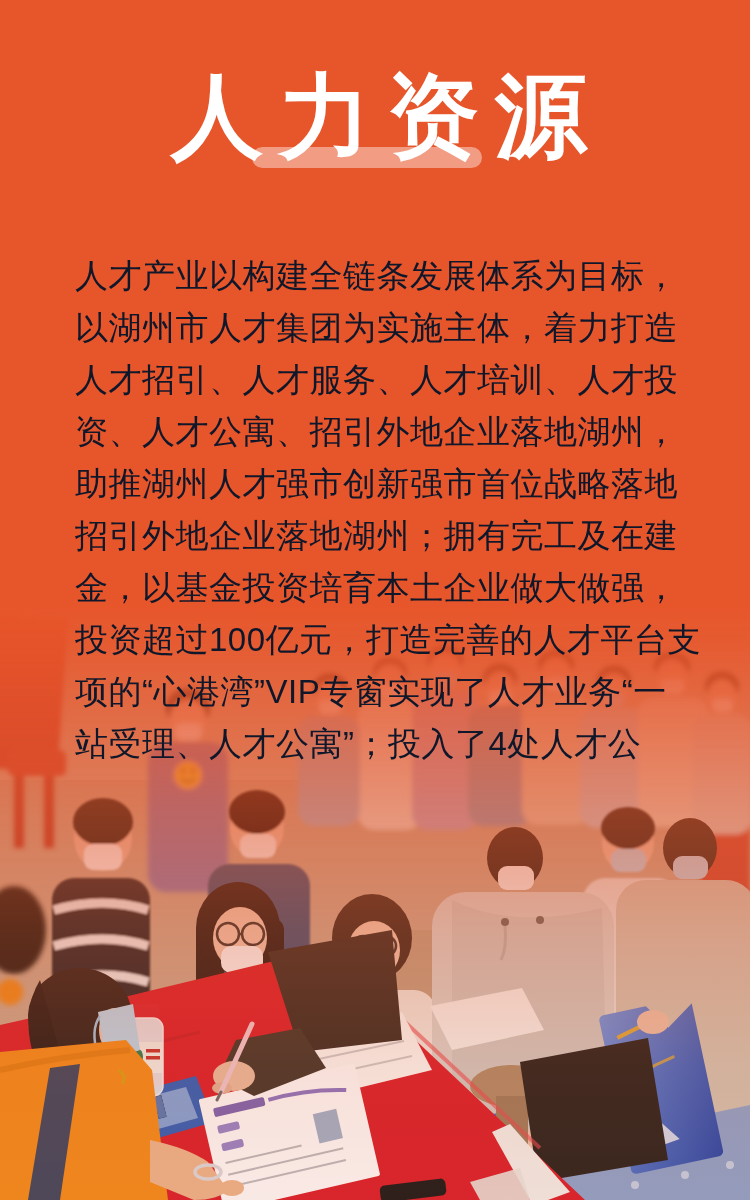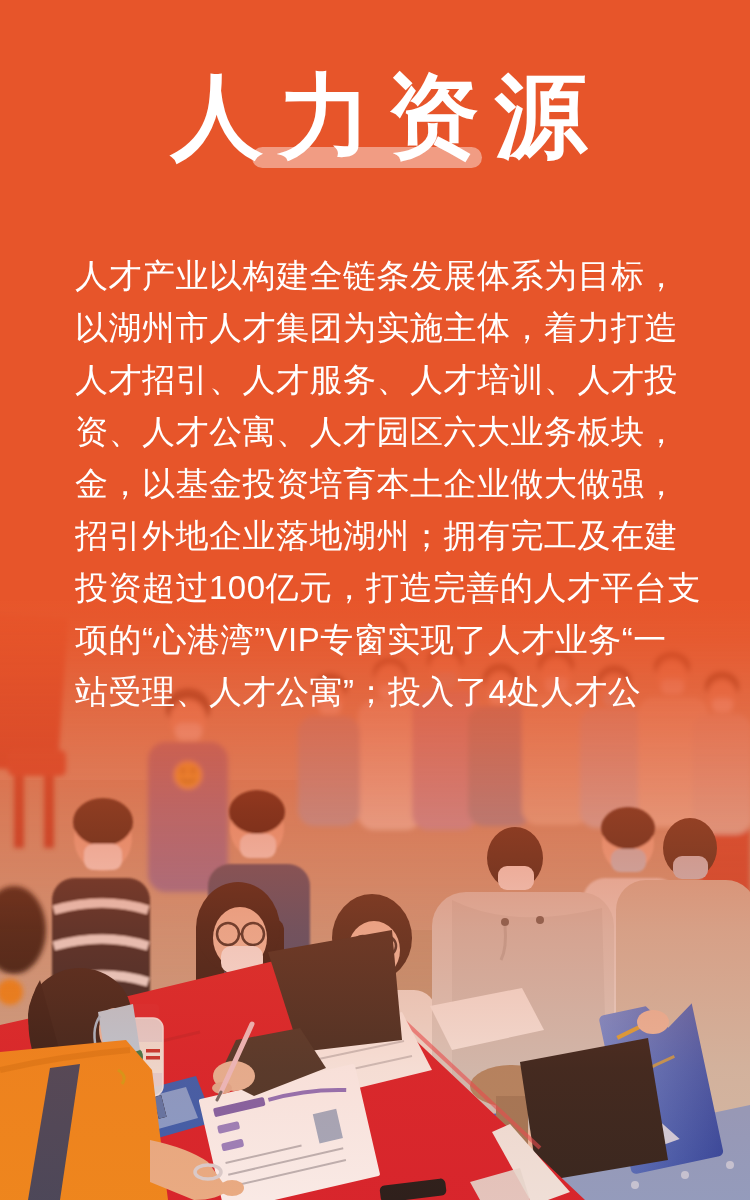--- a/index.html
+++ b/index.html
@@ -39,21 +39,21 @@
     position:absolute;left:0;top:52px;width:750px;
     margin:4px;text-align:center;
     font-family:"DejaVu Serif",serif;
     font-size:92px;line-height:120px;font-weight:700;
     letter-spacing:16px;text-indent:16px;
     color:#FFFFFF;
   }
   
   .body-text{
     position:absolute;left:75px;top:250px;width:615px;z-index:2;
-    color:#ffffff;
+    color:#0f172a;
   }
   .body-line{
     font-size:33px;line-height:52px;height:52px;
     font-weight:400;letter-spacing:0.5px;white-space:nowrap;
   }
 </style>
 </head>
 <body>
 
 <div class="page">
@@ -307,21 +307,22 @@
 
   <div class="header">
     <div class="title-pill"></div>
     <h1 class="title">人力资源</h1>
   </div>
 
   <div class="body-text">
     <div class="body-line">人才产业以构建全链条发展体系为目标，</div>
     <div class="body-line">以湖州市人才集团为实施主体，着力打造</div>
     <div class="body-line">人才招引、人才服务、人才培训、人才投</div>
-    <div class="body-line">资、人才公寓、人才园区六大业务板块，</div>
+    <div class="body-line">资、人才公寓、招引外地企业落地湖州，</div>
+    <div class="body-line">助推湖州人才强市创新强市首位战略落地</div>
+    <div class="body-line">招引外地企业落地湖州；拥有完工及在建</div>
     <div class="body-line">金，以基金投资培育本土企业做大做强，</div>
-    <div class="body-line">招引外地企业落地湖州；拥有完工及在建</div>
     <div class="body-line">投资超过100亿元，打造完善的人才平台支</div>
     <div class="body-line">项的“心港湾”VIP专窗实现了人才业务“一</div>
     <div class="body-line">站受理、人才公寓”；投入了4处人才公</div>
   </div>
 
 </div>
 
 </body></html>

